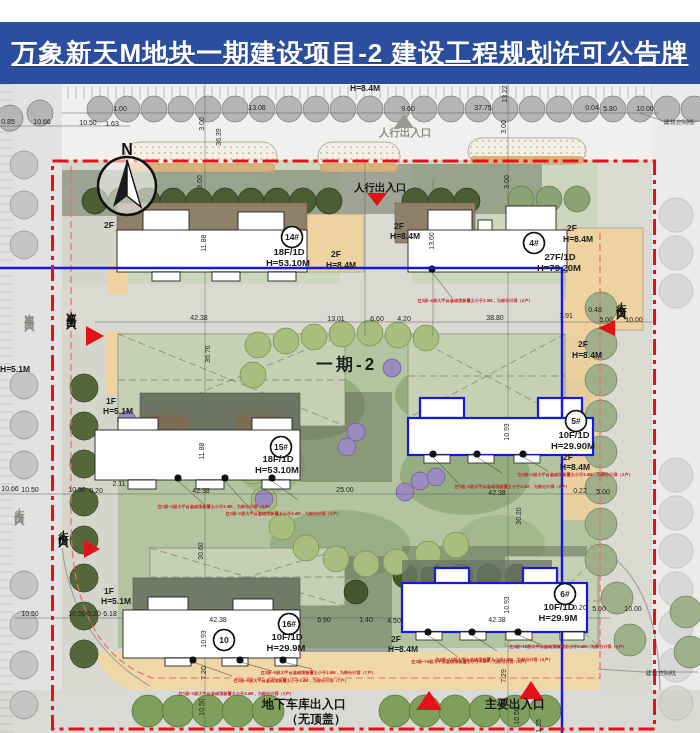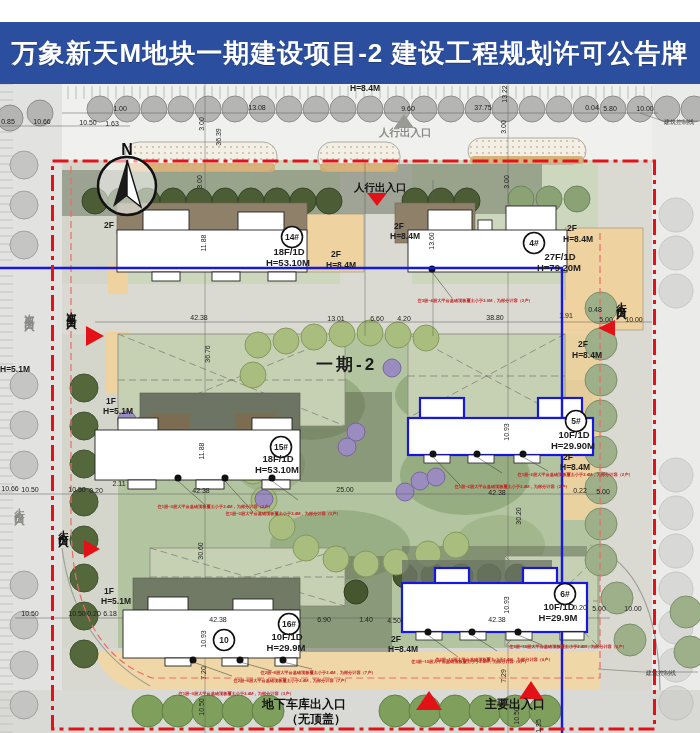--- a/index.html
+++ b/index.html
@@ -1,19 +1,19 @@
 <!DOCTYPE html>
 <html><head>
 <meta charset="utf-8">
 <style>
   html,body{margin:0;padding:0;background:#ffffff;}
   #board{position:relative;width:700px;height:733px;background:#ffffff;overflow:hidden;
          font-family:"Liberation Sans","DejaVu Sans",sans-serif;}
   #hdr{position:absolute;top:22px;left:0;width:700px;height:62px;background:#2b4f9e;
-       color:#fff;display:flex;align-items:center;justify-content:center;}
+       color:#fff;display:flex;align-items:center;justify-content:center;text-decoration:underline;}
   #hdr .t{font-size:26px;font-weight:bold;letter-spacing:1px;white-space:nowrap;
           text-shadow:0 1px 0 rgba(0,0,0,.25);}
   #plan{position:absolute;top:84px;left:0;}
   text{font-family:"Liberation Sans","DejaVu Sans",sans-serif;}
 </style>
 </head>
 <body>
 
 <div id="board">
   <div id="hdr">

